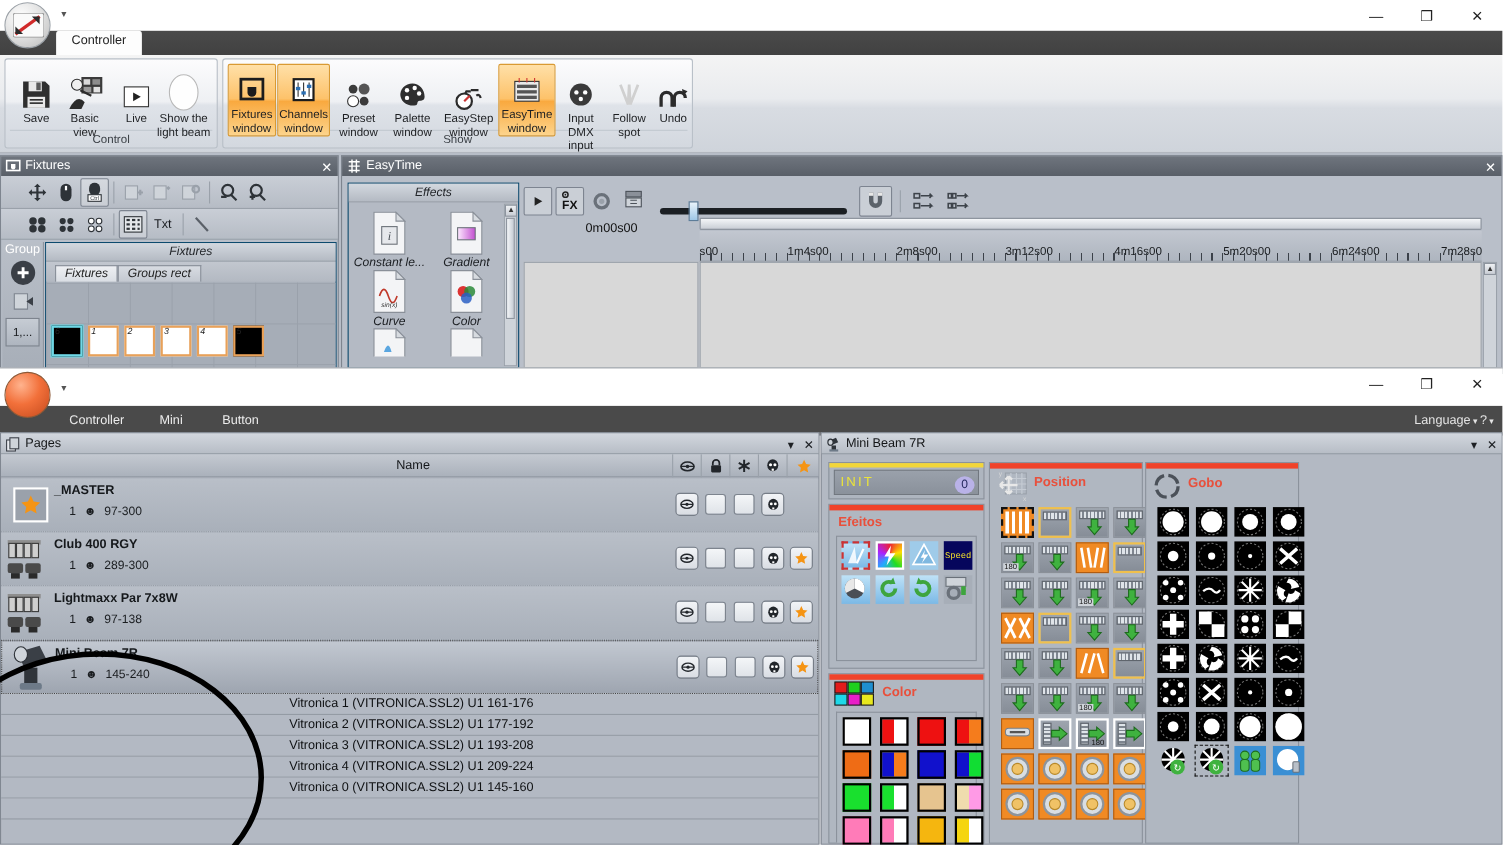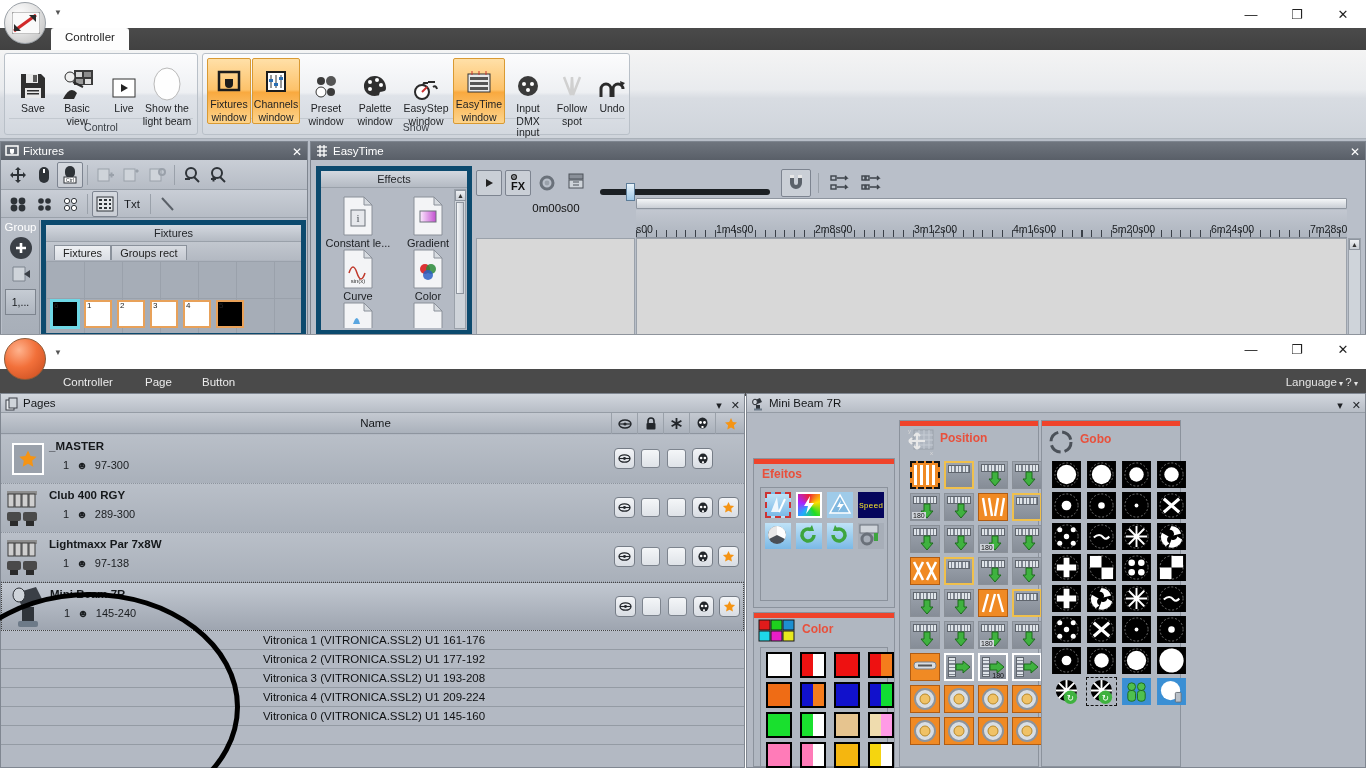--- a/index.html
+++ b/index.html
@@ -50,27 +50,27 @@
   .mdi{ position:absolute; left:0; top:139px; width:100%; bottom:0;
         background:#b7bdc7; }
 
   .pane{ position:absolute; background:#b9bfc9; border:1px solid #7e858f; }
   .pane-title{ height:18px; background:linear-gradient(#6f757e,#595f68); color:#fff;
                font-size:11.5px; padding-left:22px; line-height:18px; position:relative; }
   .pane-title .tclose{ position:absolute; right:5px; top:1px; font-size:12px; color:#fff; }
   .pane-title .ticon{ position:absolute; left:4px; top:2px; width:14px; height:14px; }
 
   .tbar{ background:linear-gradient(#c9ced6,#b6bcc5); border-bottom:1px solid #9aa1aa;
-         display:flex; align-items:center; height:32px; padding:0 4px; }
+         display:flex; align-items:center; height:32px; padding:0 20px; }
   .tbtn{ width:26px; height:26px; display:flex; align-items:center; justify-content:center;
          border:1px solid transparent; border-radius:2px; }
   .tbtn.on{ border:1px solid #7d8490; background:rgba(255,255,255,.25); }
   .tsep{ width:1px; height:20px; background:#9aa1aa; margin:0 4px; }
 
-  .sunken{ border:5px solid #0c4a6e; background:#aeb4be; }
+  .sunken{ border:1px solid #0c4a6e; background:#aeb4be;font-style:italic; }
   .grp-hdr{ height:17px; background:linear-gradient(#d3d8df,#b4bac3);
             text-align:center; font-size:11px; color:#23262a; line-height:17px;
             border-bottom:1px solid #9aa1aa; }
 
   .tabs-row{ display:flex; height:18px; align-items:flex-end; padding-left:8px;
              background:linear-gradient(#c2c7cf,#b3b9c2); }
   .mini-tab{ font-size:11px; padding:1px 8px; border:1px solid #8a919b; border-bottom:none;
              background:linear-gradient(#d8dce2,#c3c8d0); color:#222; }
   .mini-tab.act{ background:linear-gradient(#eef0f3,#dadee4); }
 
@@ -732,21 +732,21 @@
       <div class="w-btn">—</div>
       <div class="w-btn">❐</div>
       <div class="w-btn close">✕</div>
     </div>
   </div>
   <div class="orb2"></div>
   <div class="qat-arrow" style="top:13px;">▼</div>
 
   <div class="menu2">
     <div class="mi" style="left:57px;">Controller</div>
-    <div class="mi" style="left:139px;">Page</div>
+    <div class="mi" style="left:139px;">Mini</div>
     <div class="mi" style="left:196px;">Button</div>
     <div class="rt">
       <span>Language</span><span style="font-size:8px;"> ▾ </span><span>?</span><span style="font-size:8px;"> ▾</span>
     </div>
   </div>
 
   <div class="panel2" style="left:0; top:58px; width:745px; bottom:0;">
     <div class="p2-title">
       <svg class="ic" viewBox="0 0 14 14">
         <rect x="1" y="3" width="8" height="10" fill="#e9ecf0" stroke="#3c4149"></rect>
@@ -987,20 +987,30 @@
         <rect x="5" y="8" width="4" height="4" fill="#2f343a"></rect>
           <rect x="3" y="11.5" width="8" height="2" fill="#6d7a88"></rect>
       </svg>
       <span>Mini Beam 7R</span>
       <span class="rt">
         <span>▾</span>
         <span style="margin-left:6px;">✕</span>
       </span>
     </div>
 
+    <div style="position:absolute; left:6px; top:26px; width:142px; height:34px;
+                border:1px solid #8b929c; background:#aeb5bf;">
+      <div style="height:4px; background:#f2d63a;"></div>
+      <div style="position:absolute; left:4px; top:6px; right:4px; bottom:3px;
+                  background:linear-gradient(#9aa1ab,#8a919b); border:1px solid #71777f;">
+        <span style="font-size:12px; color:#ebe33a; letter-spacing:2px; margin-left:5px; line-height:21px;">INIT</span>
+        <span style="position:absolute; right:3px; bottom:0px; width:18px; height:16px; border-radius:50%;
+                     background:#b9b2e8; color:#25295e; font-size:11px; text-align:center; line-height:16px;">0</span>
+      </div>
+    </div>
 
     <div class="grp-box" style="left:6px; top:64px; width:142px; height:150px;">
       <div class="grp-top" style="background:#f0432a;"></div>
       <div style="position:absolute; left:8px; top:8px; font-size:12px; color:#e8503c; font-weight:bold;">Efeitos</div>
       <div style="position:absolute; left:6px; top:28px; right:6px; bottom:6px;
                   border:1px solid #8b929c; background:#b0b7c1; padding:4px;">
         <div style="display:grid; grid-template-columns:repeat(4,26px); gap:5px;">
           <div style="width:26px;height:26px;background:linear-gradient(#bfe2f7,#7bb9e6);border:2px dashed #c33;">
             <svg width="22" height="22" viewBox="0 0 22 22">
                 <path d="M4 18 L10 3 L12 18z" fill="#fff" opacity=".85"></path>

